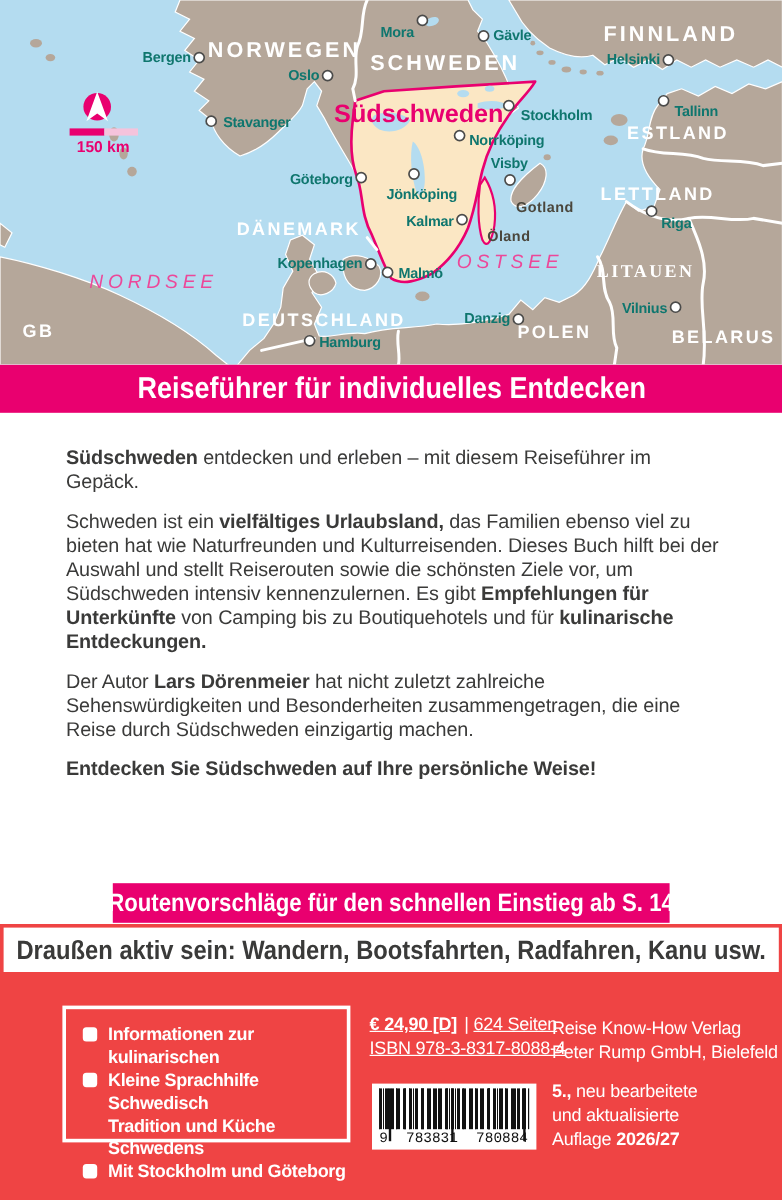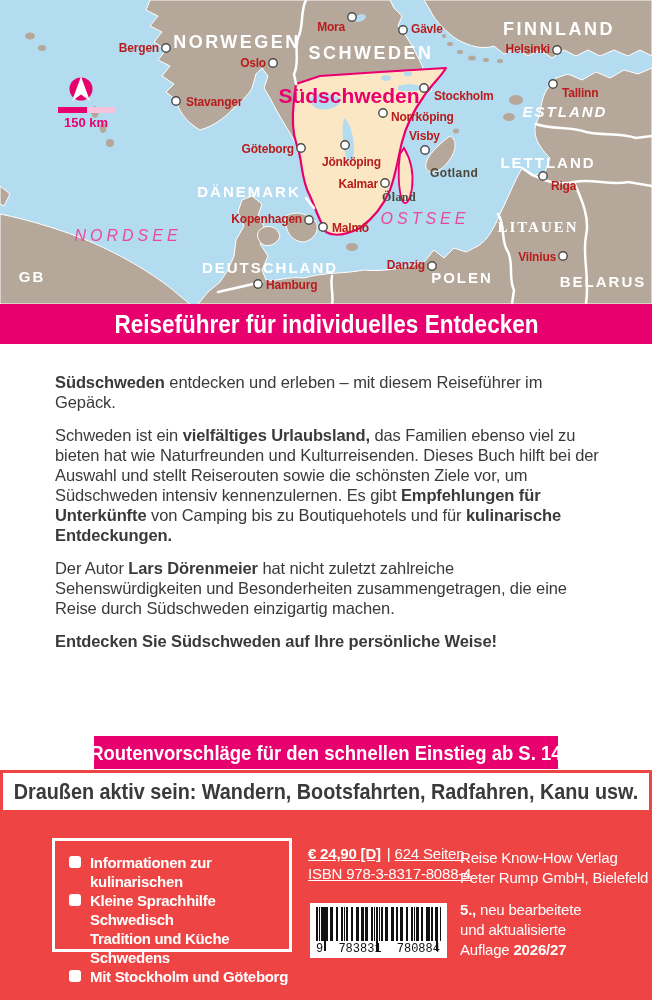--- a/index.html
+++ b/index.html
@@ -7,21 +7,21 @@
         font-family:"Liberation Sans","DejaVu Sans",sans-serif;overflow:hidden;}
 
   
   .map{position:absolute;left:0;top:0;width:652px;height:304px;overflow:hidden;}
   .map svg{position:absolute;left:0;top:0;}
   .c-label{position:absolute;transform:translate(-50%,-50%);color:#fff;font-weight:bold;
            letter-spacing:2px;font-size:15px;white-space:nowrap;}
   .c-label.big{font-size:18px;letter-spacing:2.5px;}
   .sea-label{position:absolute;transform:translate(-50%,-50%);color:#ec4899;font-style:italic;
              font-size:16px;letter-spacing:4px;white-space:nowrap;}
-  .city{position:absolute;color:#b91c1c;font-size:12px;font-weight:bold;white-space:nowrap;letter-spacing:-0.2px;text-align:right;}
+  .city{position:absolute;color:#0f766e;font-size:12px;font-weight:bold;white-space:nowrap;letter-spacing:-0.2px;text-align:right;}
   .city.r{transform:translateX(-100%);}
   .island-label{position:absolute;color:#4a463c;font-size:12px;font-weight:bold;letter-spacing:0.4px;white-space:nowrap;}
   .region-label{position:absolute;transform:translate(-50%,-50%);color:#e9006f;font-weight:bold;
                 font-size:21px;white-space:nowrap;}
   .scale-label{position:absolute;transform:translateX(-50%);color:#e9006f;font-weight:bold;font-size:13px;white-space:nowrap;}
 
   
   .banner-top{position:absolute;left:0;top:304px;width:652px;height:40px;background:#e9006f;
               display:flex;align-items:center;justify-content:center;}
   .banner-top span{color:#fff;font-weight:bold;font-size:25px;transform:scaleX(0.9);white-space:nowrap;}
@@ -169,34 +169,34 @@
         <circle cx="81" cy="89" r="11.5" fill="#e9006f"></circle>
         <path d="M81,76.5 L90,101 L81,94.5 L72,101 Z" fill="#ffffff"></path>
       </g>
       <rect x="58" y="107" width="29" height="6" fill="#e9006f"></rect>
       <rect x="87" y="107" width="28" height="6" fill="#f5c3dc"></rect>
     </svg>
 
     <span class="c-label big" style="left:237px;top:42px;">NORWEGEN</span>
     <span class="c-label big" style="left:371px;top:53px;">SCHWEDEN</span>
     <span class="c-label big" style="left:559px;top:29px;">FINNLAND</span>
-    <span class="c-label" style="left:565px;top:111px;font-style:italic;">ESTLAND</span>
+    <span class="c-label" style="left:565px;top:111px;">ESTLAND</span>
     <span class="c-label" style="left:548px;top:162px;">LETTLAND</span>
     <span class="c-label" style="left:538px;top:227px;font-family:Liberation Serif, serif;">LITAUEN</span>
     <span class="c-label" style="left:603px;top:281px;">BELARUS</span>
     <span class="c-label" style="left:462px;top:277px;">POLEN</span>
     <span class="c-label" style="left:270px;top:267px;">DEUTSCHLAND</span>
     <span class="c-label" style="left:249px;top:191px;">DÄNEMARK</span>
     <span class="c-label" style="left:32px;top:276px;">GB</span>
 
     <span class="sea-label" style="left:128px;top:236px;">NORDSEE</span>
     <span class="sea-label" style="left:425px;top:219px;">OSTSEE</span>
 
     <span class="island-label" style="left:430px;top:166px;">Gotland</span>
-    <span class="island-label" style="left:382px;top:190px;font-family:Liberation Serif, serif;">Öland</span>
+    <span class="island-label" style="left:406px;top:190px;">Öland</span>
 
     <span class="region-label" style="left:349px;top:96px;">Südschweden</span>
 
     <span class="city r" style="left:159px;top:41px;">Bergen</span>
     <span class="city r" style="left:266px;top:56px;">Oslo</span>
     <span class="city" style="left:186px;top:95px;">Stavanger</span>
     <span class="city r" style="left:345px;top:20px;">Mora</span>
     <span class="city" style="left:411px;top:22px;">Gävle</span>
     <span class="city r" style="left:550px;top:42px;">Helsinki</span>
     <span class="city" style="left:562px;top:86px;">Tallinn</span>

